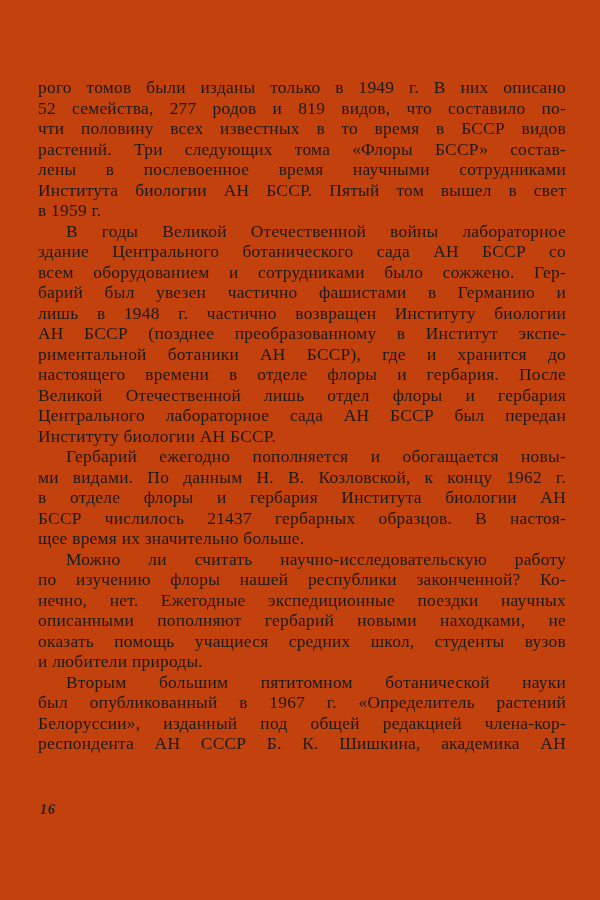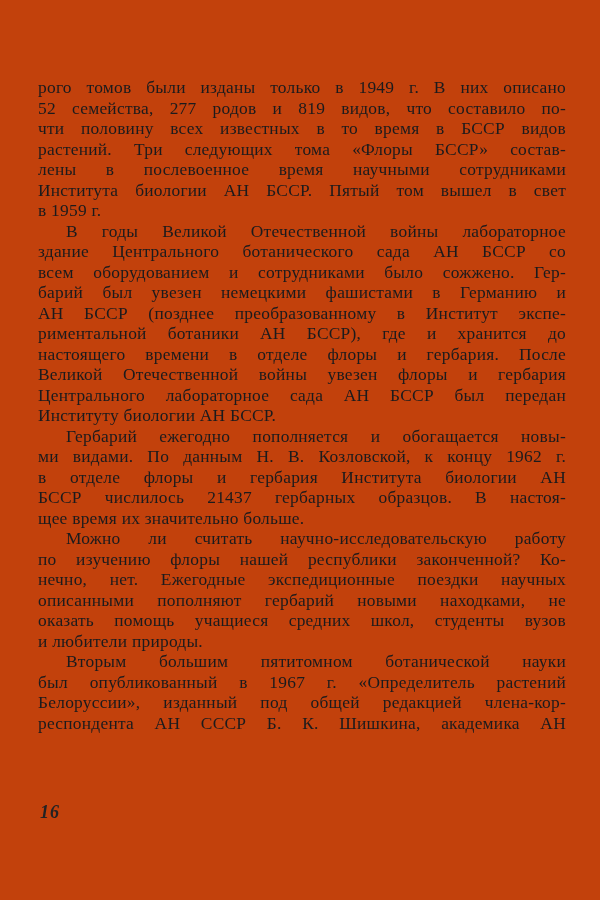--- a/index.html
+++ b/index.html
@@ -36,21 +36,21 @@
   .ln.ind {
     padding-left: 28px;
   }
   .ln.end {
     text-align-last: left;
   }
   .page-number {
     position: absolute;
     left: 40px;
     top: 802px;
-    font-size: 18px;
+    font-size: 14px;
     font-style: italic;
     font-weight: bold;
     letter-spacing: 1px;
     color: #222224;
   }
 </style>
 </head>
 <body>
 
 <div class="page">
@@ -63,25 +63,26 @@
       <div class="ln">растений. Три следующих тома «Флоры БССР» состав-</div>
       <div class="ln">лены в послевоенное время научными сотрудниками</div>
       <div class="ln">Института биологии АН БССР. Пятый том вышел в свет</div>
       <div class="ln end">в 1959 г.</div>
     </div>
 
     <div class="para">
       <div class="ln ind">В годы Великой Отечественной войны лабораторное</div>
       <div class="ln">здание Центрального ботанического сада АН БССР со</div>
       <div class="ln">всем оборудованием и сотрудниками было сожжено. Гер-</div>
-      <div class="ln">барий был увезен немецкими фашистами в Германию и</div>
+      <div class="ln">барий был увезен частично фашистами в Германию и</div>
+      <div class="ln">лишь в 1948 г. частично возвращен Институту биологии</div>
       <div class="ln">АН БССР (позднее преобразованному в Институт экспе-</div>
       <div class="ln">риментальной ботаники АН БССР), где и хранится до</div>
       <div class="ln">настоящего времени в отделе флоры и гербария. После</div>
-      <div class="ln">Великой Отечественной войны увезен флоры и гербария</div>
+      <div class="ln">Великой Отечественной лишь отдел флоры и гербария</div>
       <div class="ln">Центрального лабораторное сада АН БССР был передан</div>
       <div class="ln end">Институту биологии АН БССР.</div>
     </div>
 
     <div class="para">
       <div class="ln ind">Гербарий ежегодно пополняется и обогащается новы-</div>
       <div class="ln">ми видами. По данным Н. В. Козловской, к концу 1962 г.</div>
       <div class="ln">в отделе флоры и гербария Института биологии АН</div>
       <div class="ln">БССР числилось 21437 гербарных образцов. В настоя-</div>
       <div class="ln end">щее время их значительно больше.</div>

